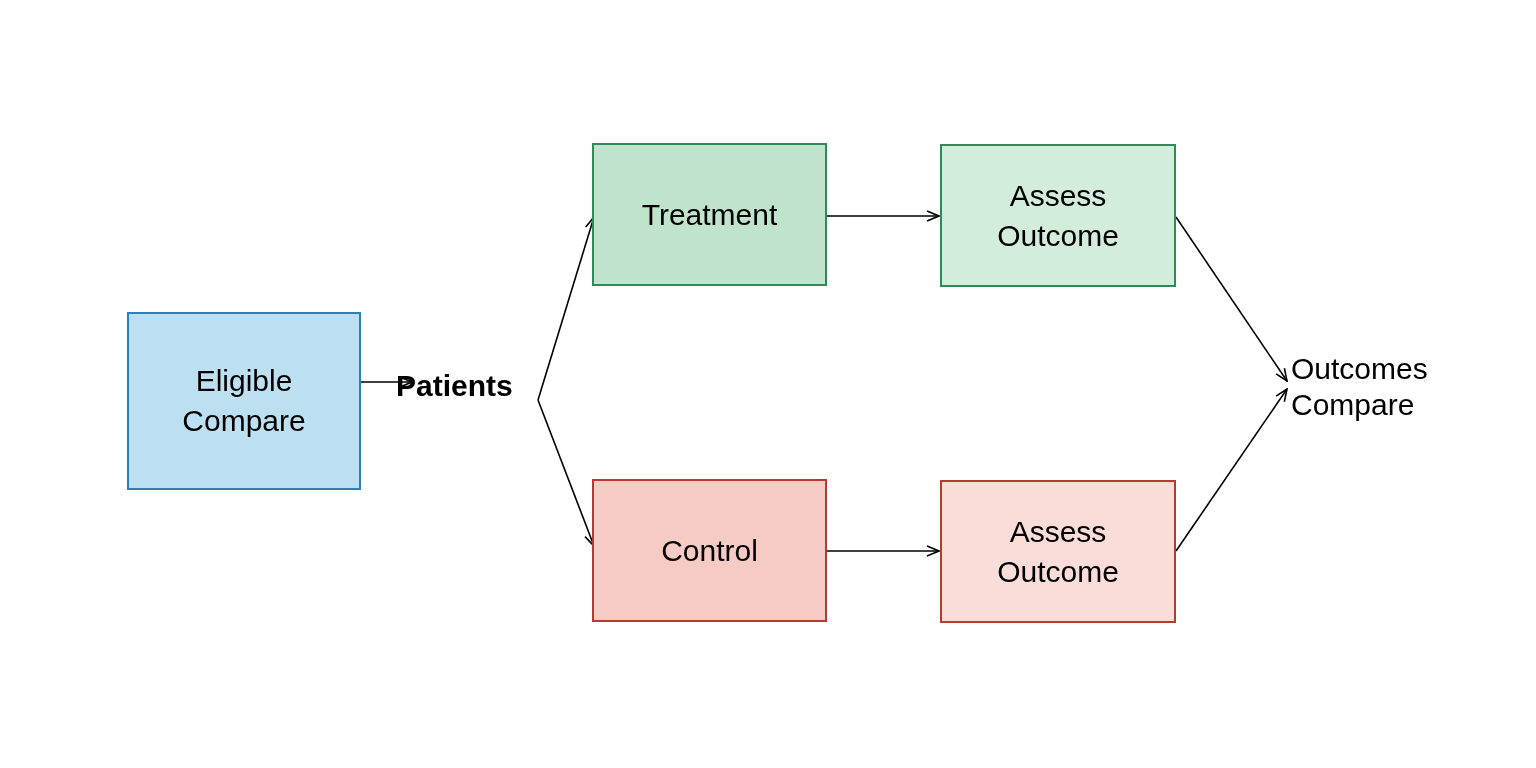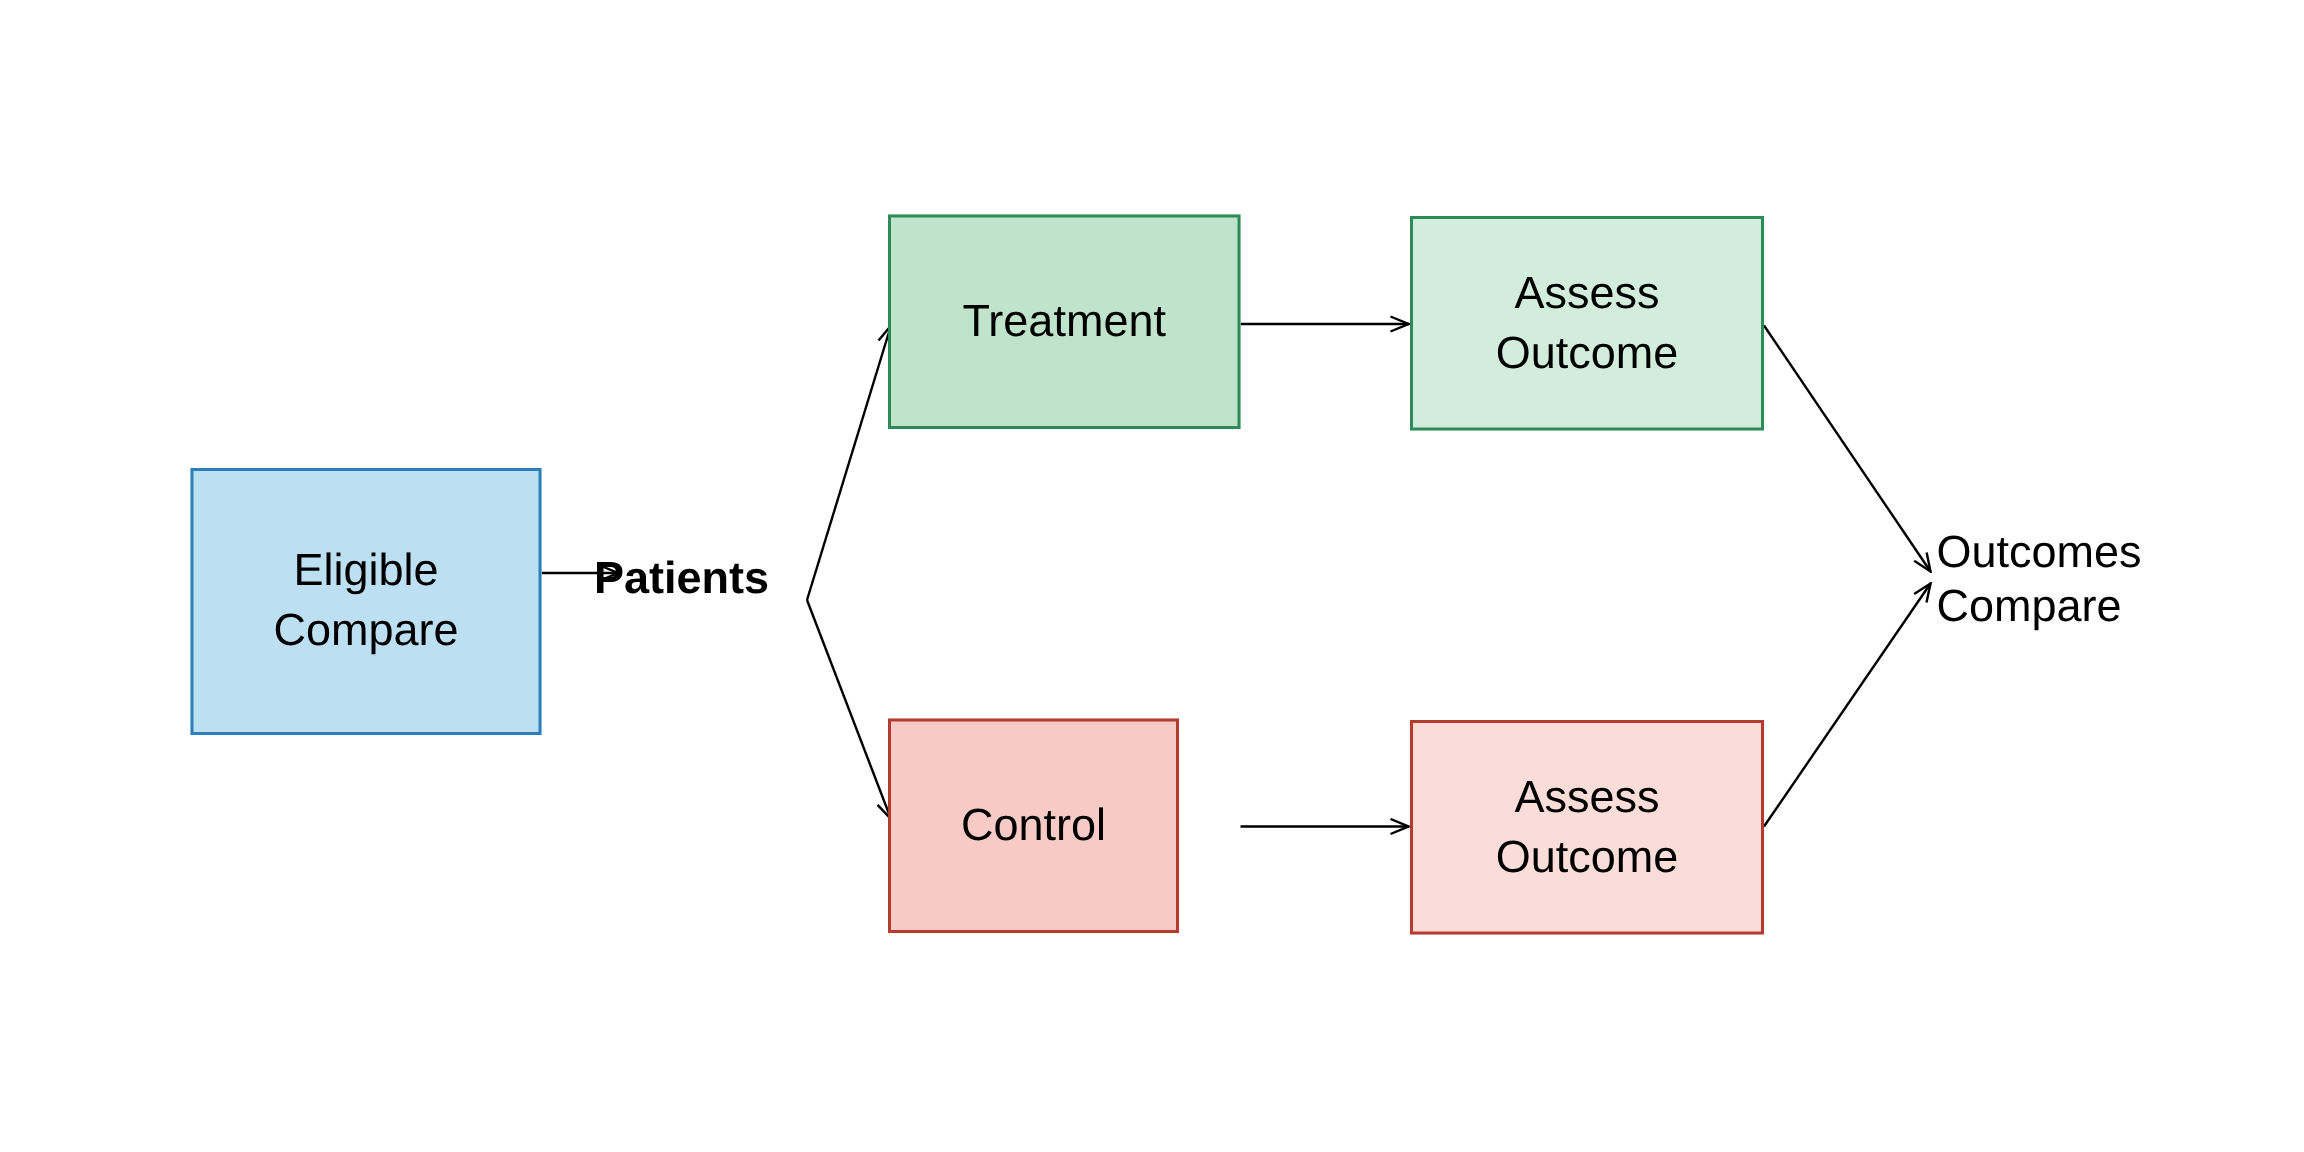--- a/index.html
+++ b/index.html
@@ -48,21 +48,21 @@
     left: 592px; top: 143px; width: 235px; height: 143px;
     background: var(--treatment-fill, #C0E3CC);
     border-color: var(--green-border, #2E8B57);
   }
   .box.assess-top {
     left: 940px; top: 144px; width: 236px; height: 143px;
     background: var(--assess-top-fill, #D3EDDD);
     border-color: var(--green-border, #2E8B57);
   }
   .box.control {
-    left: 592px; top: 479px; width: 194px; height: 143px;
+    left: 592px; top: 479px; width: 235px; height: 143px;
     background: var(--control-fill, #F7CBC5);
     border-color: var(--red-border, #B53B2E);
   }
   .box.assess-bottom {
     left: 940px; top: 480px; width: 236px; height: 143px;
     background: var(--assess-bottom-fill, #FADCD8);
     border-color: var(--red-border, #B53B2E);
   }
   .label {
     position: absolute;

